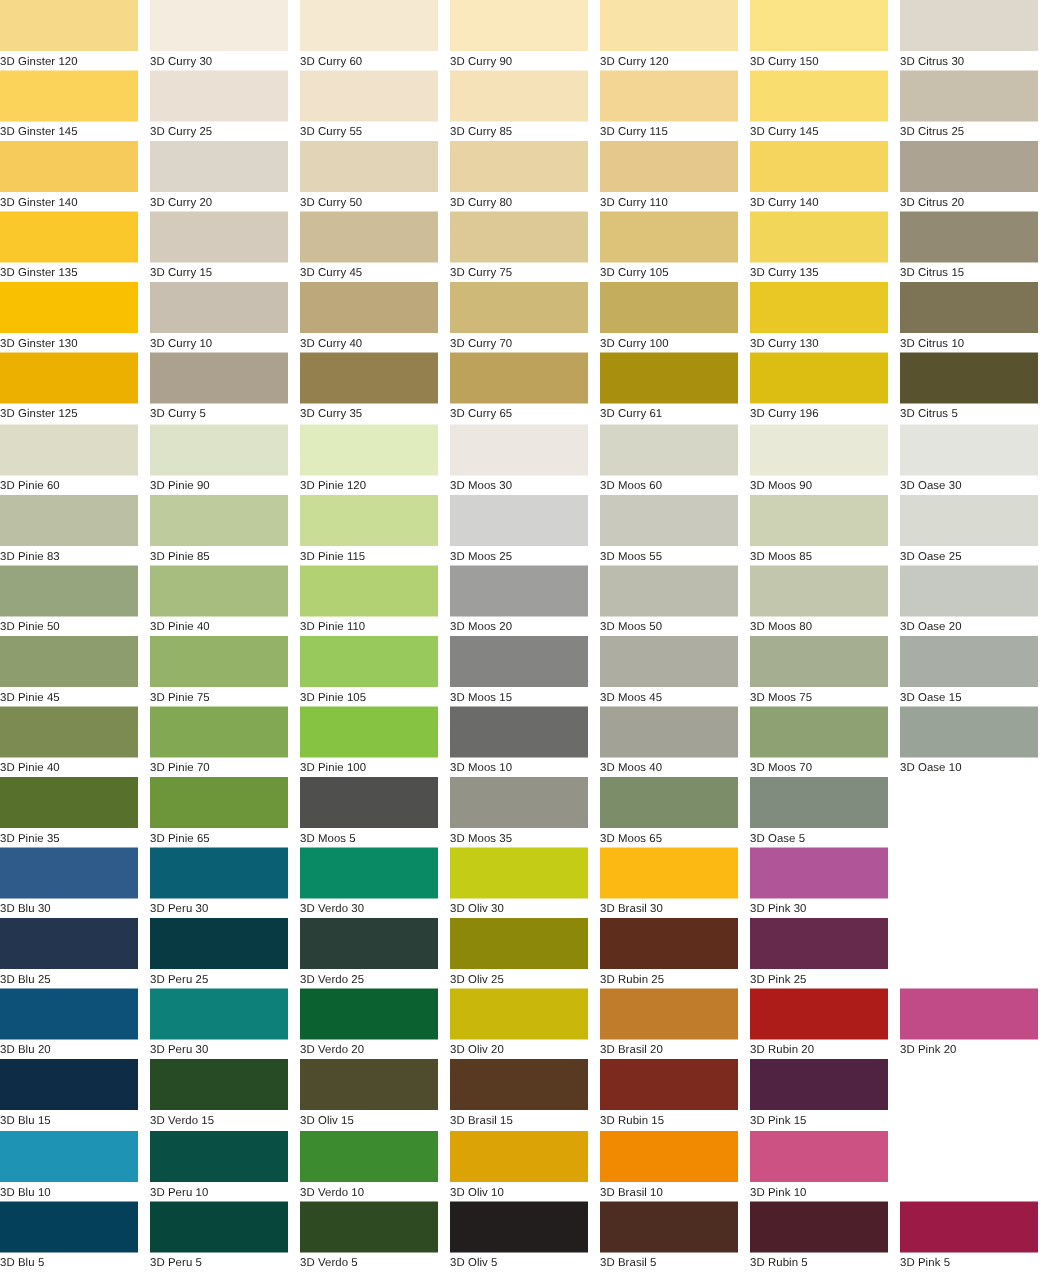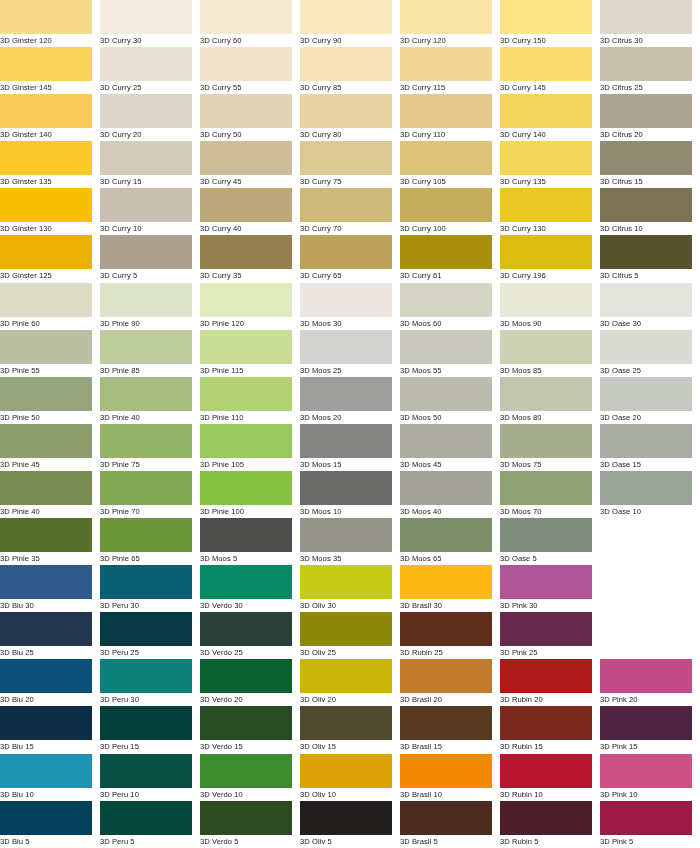--- a/index.html
+++ b/index.html
@@ -268,21 +268,21 @@
           <span class="cell-label">3D Moos 90</span>
         </div>
         <div class="cell">
           <span class="swatch" title="#e3e4dd" style="background: rgb(227, 228, 221);"></span>
           <span class="cell-label">3D Oase 30</span>
         </div>
       </div>
       <div class="row">
         <div class="cell">
           <span class="swatch" title="#bbc0a5" style="background: rgb(187, 192, 165);"></span>
-          <span class="cell-label">3D Pinie 55</span>
+          <span class="cell-label">3D Pinie 83</span>
         </div>
         <div class="cell">
           <span class="swatch" title="#bdcb9d" style="background: rgb(189, 203, 157);"></span>
           <span class="cell-label">3D Pinie 85</span>
         </div>
         <div class="cell">
           <span class="swatch" title="#c9dd97" style="background: rgb(201, 221, 151);"></span>
           <span class="cell-label">3D Pinie 115</span>
         </div>
         <div class="cell">
@@ -501,24 +501,20 @@
           <span class="swatch" title="#c14b86" style="background: rgb(193, 75, 134);"></span>
           <span class="cell-label">3D Pink 20</span>
         </div>
       </div>
       <div class="row">
         <div class="cell">
           <span class="swatch" title="#0f2c46" style="background: rgb(15, 44, 70);"></span>
           <span class="cell-label">3D Blu 15</span>
         </div>
         <div class="cell">
-          <span class="swatch" title="#05403a" style="background: rgb(5, 64, 58);"></span>
-          <span class="cell-label">3D Peru 15</span>
-        </div>
-        <div class="cell">
           <span class="swatch" title="#264b25" style="background: rgb(38, 75, 37);"></span>
           <span class="cell-label">3D Verdo 15</span>
         </div>
         <div class="cell">
           <span class="swatch" title="#4e4c2c" style="background: rgb(78, 76, 44);"></span>
           <span class="cell-label">3D Oliv 15</span>
         </div>
         <div class="cell">
           <span class="swatch" title="#583a22" style="background: rgb(88, 58, 34);"></span>
           <span class="cell-label">3D Brasil 15</span>
@@ -545,24 +541,20 @@
           <span class="swatch" title="#3d8b2f" style="background: rgb(61, 139, 47);"></span>
           <span class="cell-label">3D Verdo 10</span>
         </div>
         <div class="cell">
           <span class="swatch" title="#dca306" style="background: rgb(220, 163, 6);"></span>
           <span class="cell-label">3D Oliv 10</span>
         </div>
         <div class="cell">
           <span class="swatch" title="#f18a00" style="background: rgb(241, 138, 0);"></span>
           <span class="cell-label">3D Brasil 10</span>
-        </div>
-        <div class="cell">
-          <span class="swatch" title="#b81633" style="background: rgb(184, 22, 51);"></span>
-          <span class="cell-label">3D Rubin 10</span>
         </div>
         <div class="cell">
           <span class="swatch" title="#cd5284" style="background: rgb(205, 82, 132);"></span>
           <span class="cell-label">3D Pink 10</span>
         </div>
       </div>
       <div class="row">
         <div class="cell">
           <span class="swatch" title="#05405a" style="background: rgb(5, 64, 90);"></span>
           <span class="cell-label">3D Blu 5</span>

